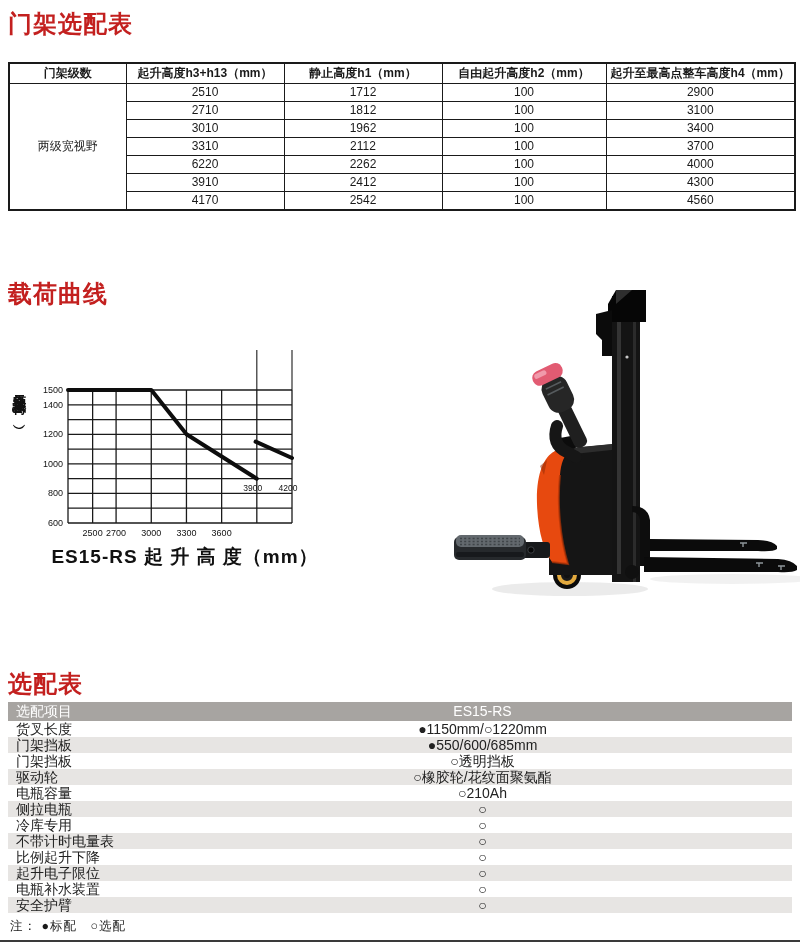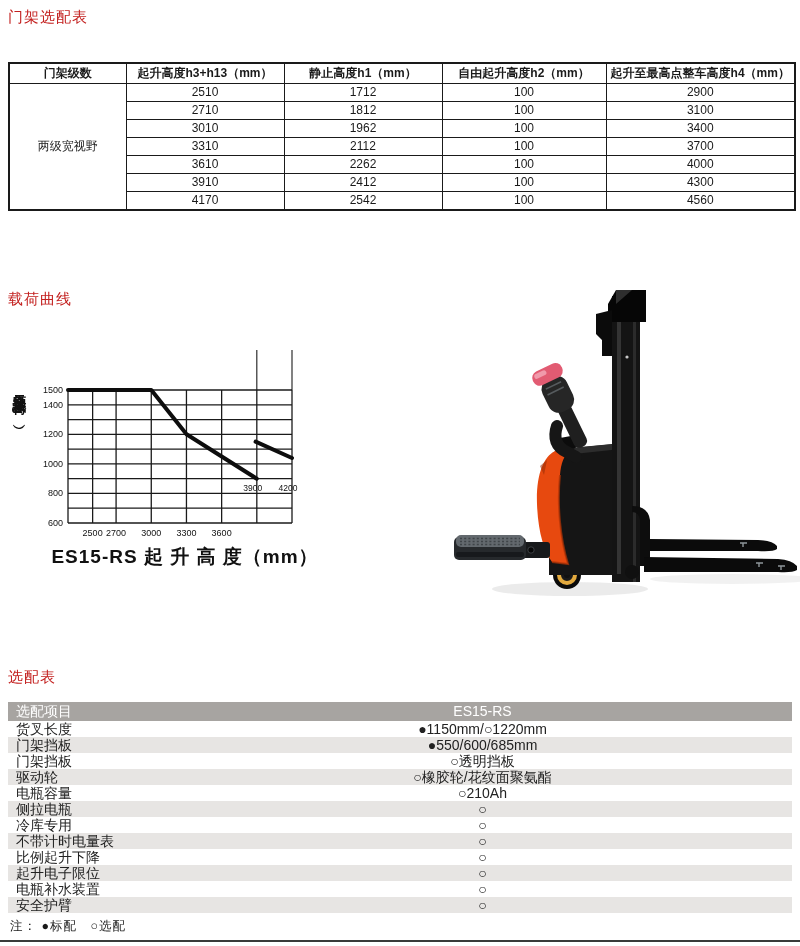--- a/index.html
+++ b/index.html
@@ -1,21 +1,21 @@
 <!DOCTYPE html>
 <html><head>
 <meta charset="utf-8">
 <style>
   html,body{margin:0;padding:0;background:#fff;}
   body{font-family:"Liberation Sans","DejaVu Sans",sans-serif;color:#1a1a1a;}
   .page{position:relative;width:800px;height:946px;background:#ffffff;overflow:hidden;}
 
-  .sec-title{position:absolute;left:8px;font-weight:normal;font-size:15px;letter-spacing:1px;color:#c3201f;white-space:nowrap;}
+  .sec-title{position:absolute;left:8px;font-weight:bold;font-size:24px;letter-spacing:1px;color:#c3201f;white-space:nowrap;}
   #t1-title{top:8px;}
-  #t2-title{top:290px;}
+  #t2-title{top:278px;}
   #t3-title{top:648px;margin-top:20px;}
 
   
   .mast-table{position:absolute;left:8px;top:62px;width:786px;border-collapse:collapse;table-layout:fixed;border:2.5px solid #1a1a1a;font-size:12px;}
   .mast-table th{border:1.5px solid #1a1a1a;height:19px;line-height:19px;text-align:center;font-weight:bold;padding:0;white-space:nowrap;overflow:hidden;}
   .mast-table td{border:1.5px solid #1a1a1a;height:17px;line-height:17px;text-align:center;padding:0;white-space:nowrap;}
 
   
   .chart-svg{position:absolute;left:30px;top:340px;}
   .chart-svg text{font-family:"Liberation Sans","DejaVu Sans",sans-serif;fill:#111;}
@@ -79,21 +79,21 @@
           <td>100</td>
           <td>3400</td>
         </tr>
         <tr>
           <td>3310</td>
           <td>2112</td>
           <td>100</td>
           <td>3700</td>
         </tr>
         <tr>
-          <td>3610</td>
+          <td>6220</td>
           <td>2262</td>
           <td>100</td>
           <td>4000</td>
         </tr>
         <tr>
           <td>3910</td>
           <td>2412</td>
           <td>100</td>
           <td>4300</td>
         </tr>

